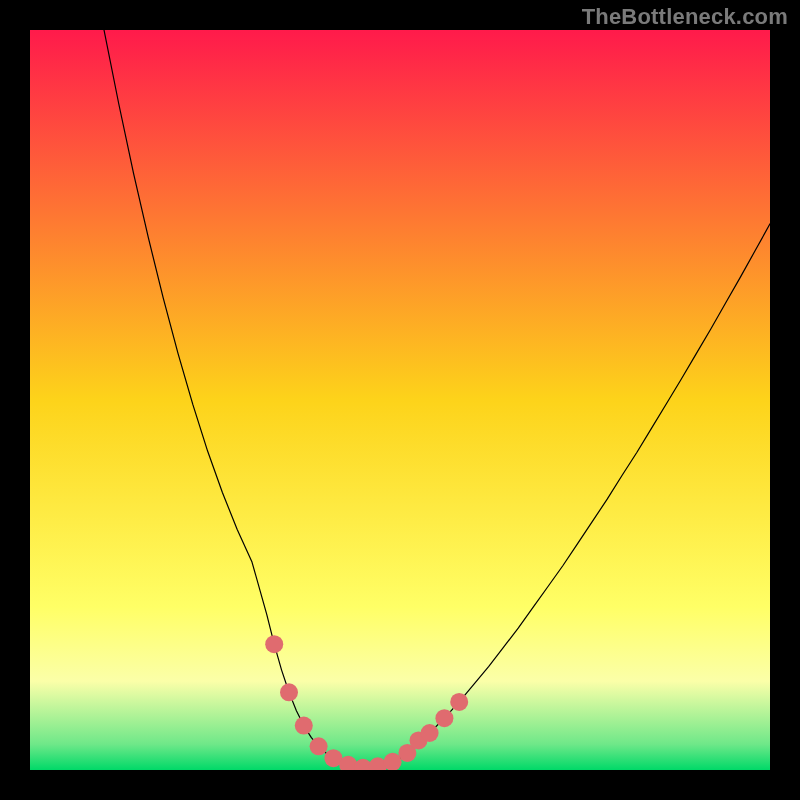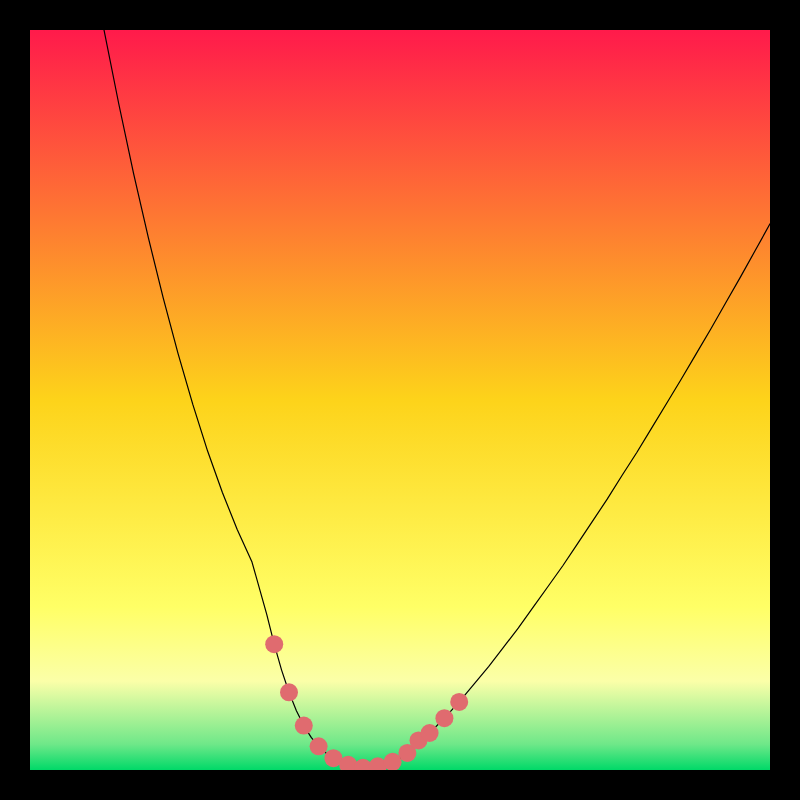--- a/index.html
+++ b/index.html
@@ -27,20 +27,21 @@
     top: 30px;
     width: 740px;
     height: 740px;
   }
   .plot svg { display: block; width: 740px; height: 740px; }
 </style>
 </head>
 <body>
 
 <div class="frame">
+  <div class="watermark">TheBottleneck.com</div>
   <div class="plot">
     <svg id="plot-svg" viewBox="0 0 740 740">
       <defs>
         <linearGradient id="bg-grad" x1="0" y1="0" x2="0" y2="1">
             <stop offset="0%" stop-color="#ff1a4b"></stop>
             <stop offset="50%" stop-color="#fdd31a"></stop>
             <stop offset="78%" stop-color="#ffff66"></stop>
             <stop offset="88%" stop-color="#fbffa8"></stop>
             <stop offset="96.5%" stop-color="#6fe889"></stop>
             <stop offset="100%" stop-color="#00d968"></stop>

